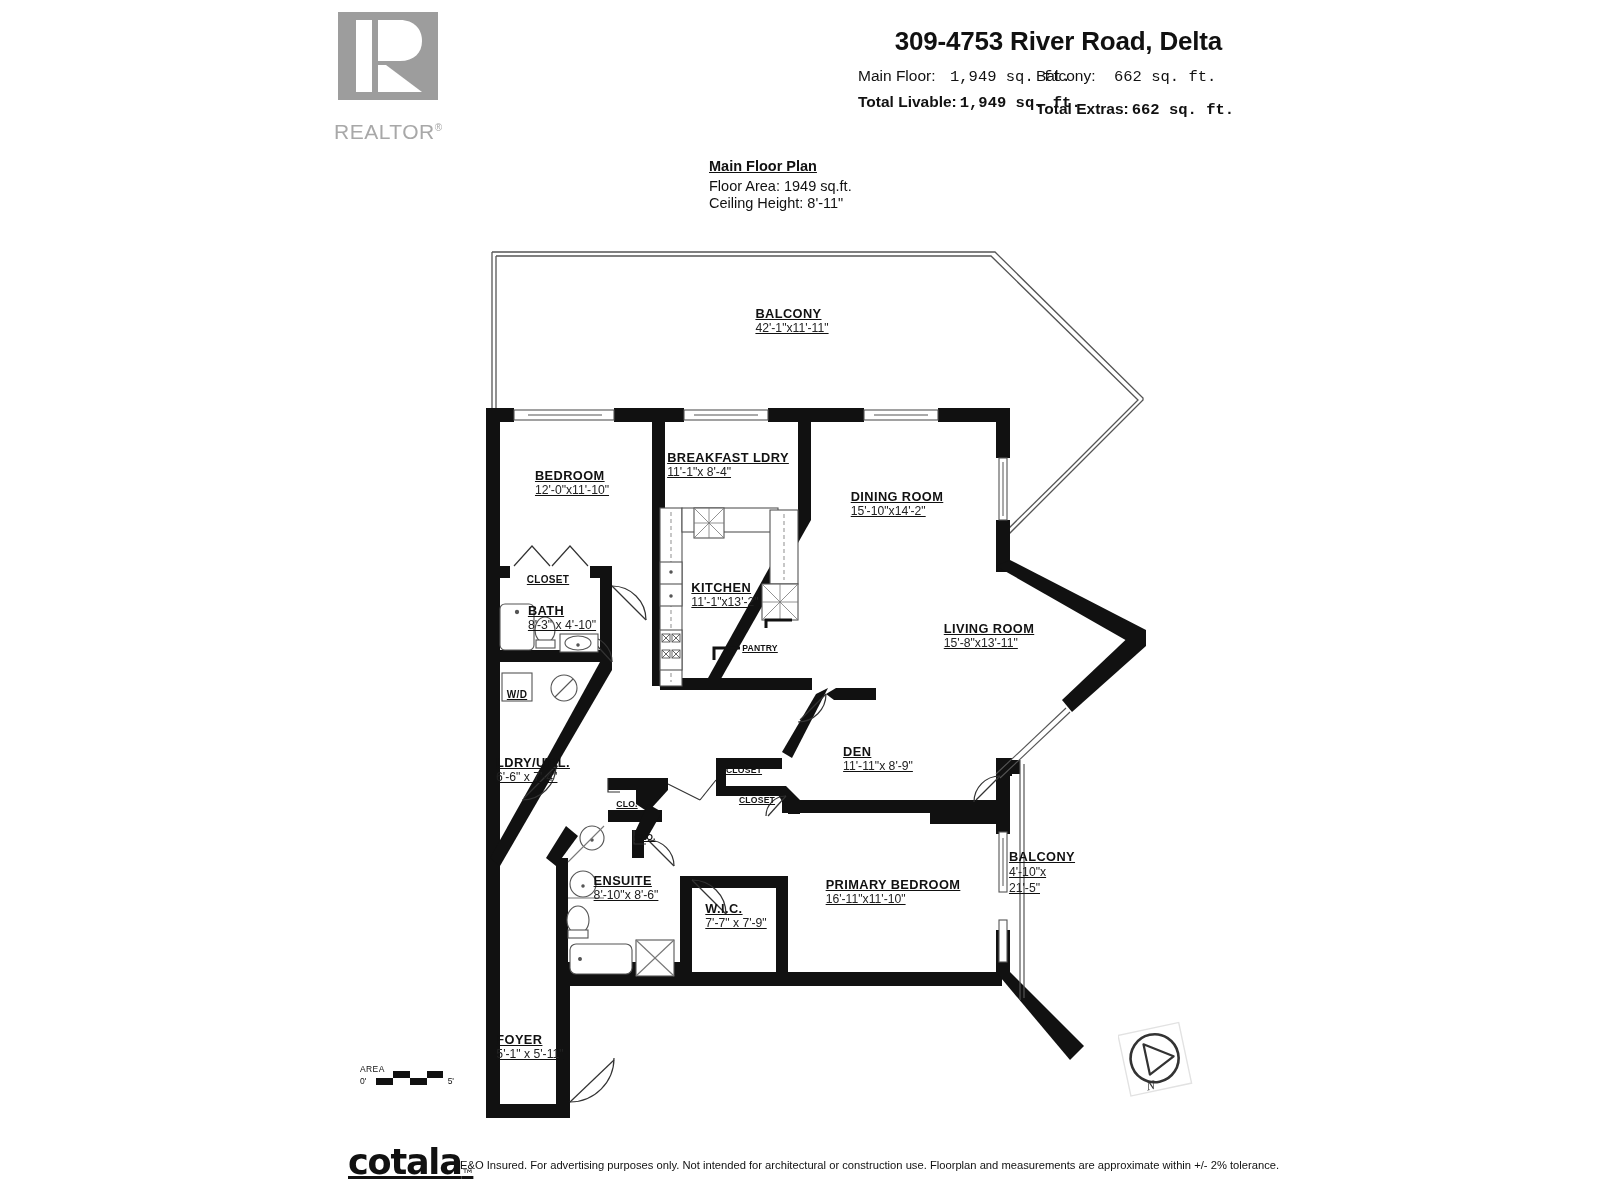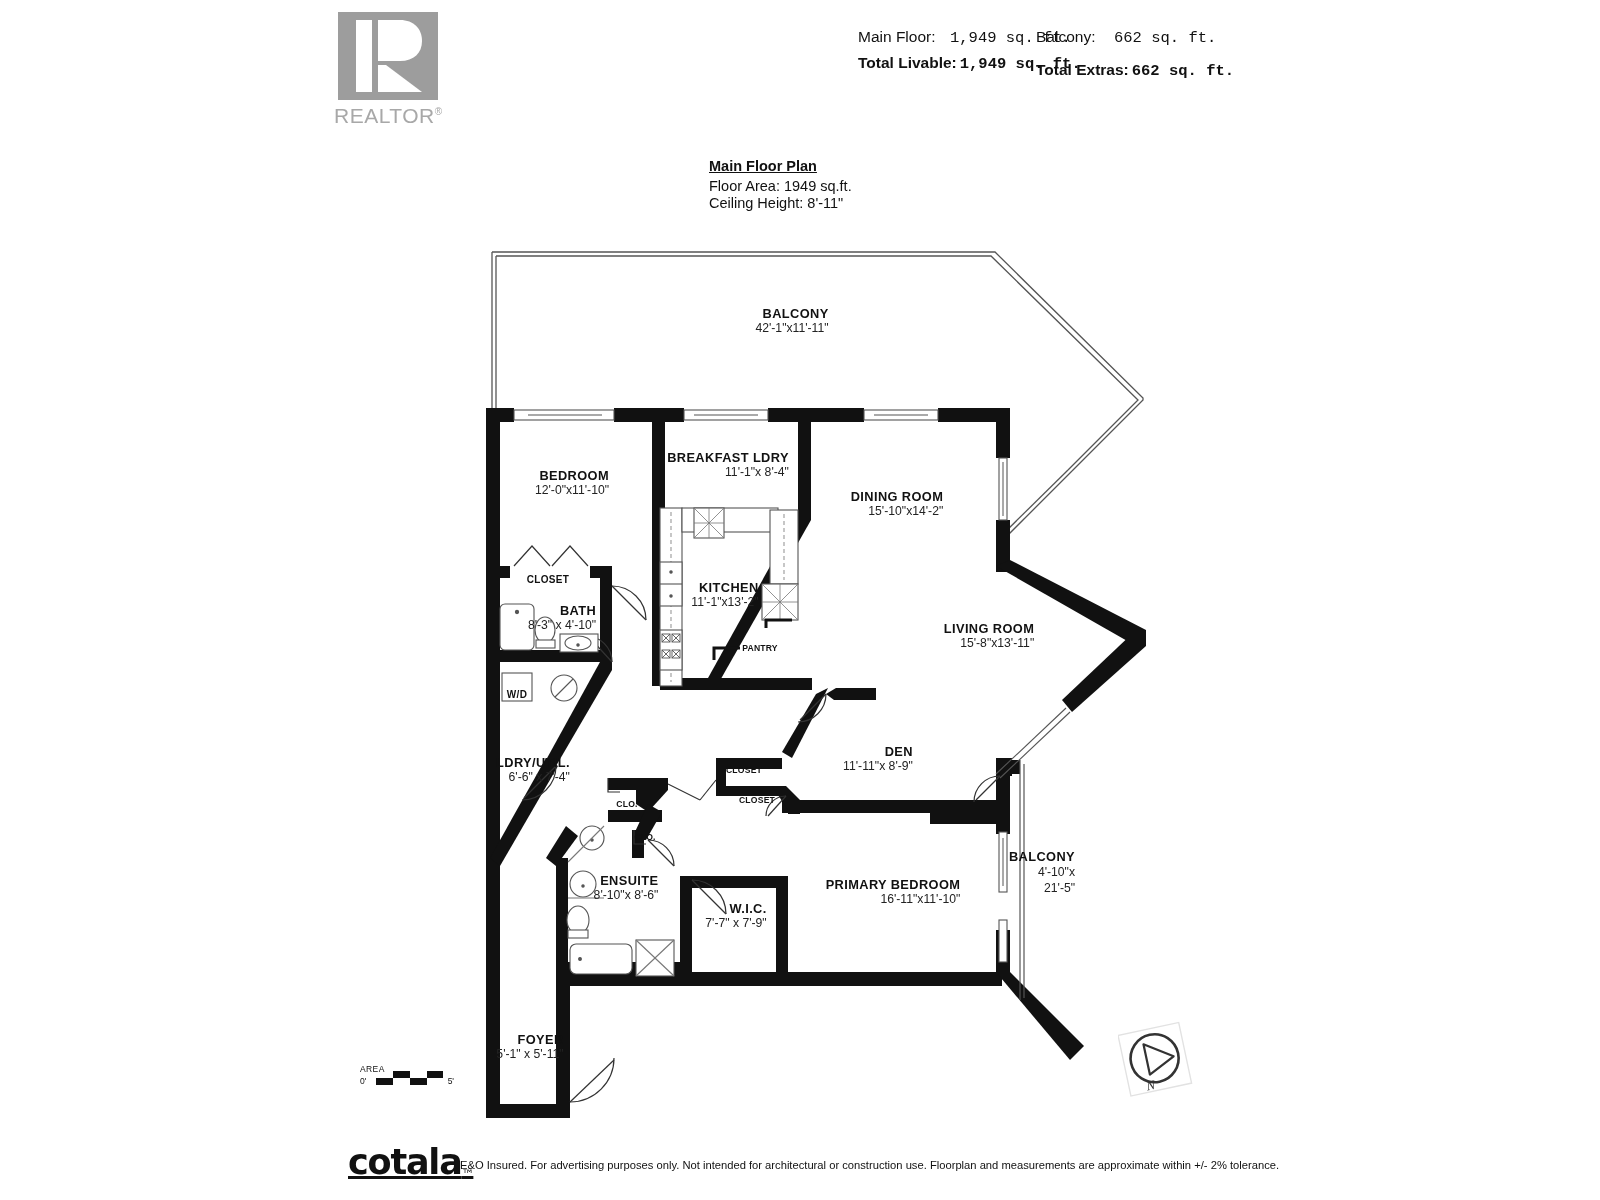--- a/index.html
+++ b/index.html
@@ -31,21 +31,21 @@
   }
   #realtor-mark {
     position: absolute;
     left: 0; top: 0;
     width: 100px; height: 88px;
     background: #9d9d9d;
   }
   #realtor-mark svg { display: block; }
   #realtor-word {
     position: absolute;
-    left: -4px; top: 92px;
+    left: -4px; top: 108px;
     font-size: 21px;
     letter-spacing: 0.5px;
     color: #a8a8a8;
     font-family: "Liberation Sans", sans-serif;
   }
   #realtor-word sup { font-size: 10px; }
 
   #addr-block {
     position: absolute;
     right: 378px; top: 26px;
@@ -95,23 +95,24 @@
   #plan-svg {
     position: absolute;
     left: 0; top: 0;
     width: 1600px;
     height: 1200px;
   }
 
   
   .room {
     position: absolute;
-    text-align: right;
+    text-align: left;
     white-space: nowrap;
     transform: translateX(-50%);
+    text-decoration: underline;
   }
   .room .rname {
     font-weight: bold;
     font-size: 12.8px;
     letter-spacing: 0.4px;
     line-height: 15px;
     color: #111;
   }
   .room .rdim {
     font-size: 12.2px;
@@ -179,20 +180,21 @@
         <rect x="0" y="0" width="100" height="88" fill="#9d9d9d"></rect>
         <path d="M18 8 H34 V80 H18 Z" fill="#ffffff"></path>
         <path d="M40 8 H62 C76 8 84 17 84 29 C84 41 76 49 62 49 H40 Z" fill="#ffffff"></path>
         <path d="M40 53 H48 L84 80 H40 Z" fill="#ffffff"></path>
       </svg>
     </div>
     <div id="realtor-word"><span>REALTOR</span><sup>®</sup></div>
   </div>
 
   <div id="addr-block">
+    <div id="addr-title">309-4753 River Road, Delta</div>
 
     <div class="areas-row">
       <div class="cellA">
         <span class="lbl">Main Floor:</span><span class="val">1,949 sq. ft.</span>
       </div>
       <div class="cellB">
         <span class="lbl">Balcony:</span><span class="val">662 sq. ft.</span>
       </div>
     </div>
 

